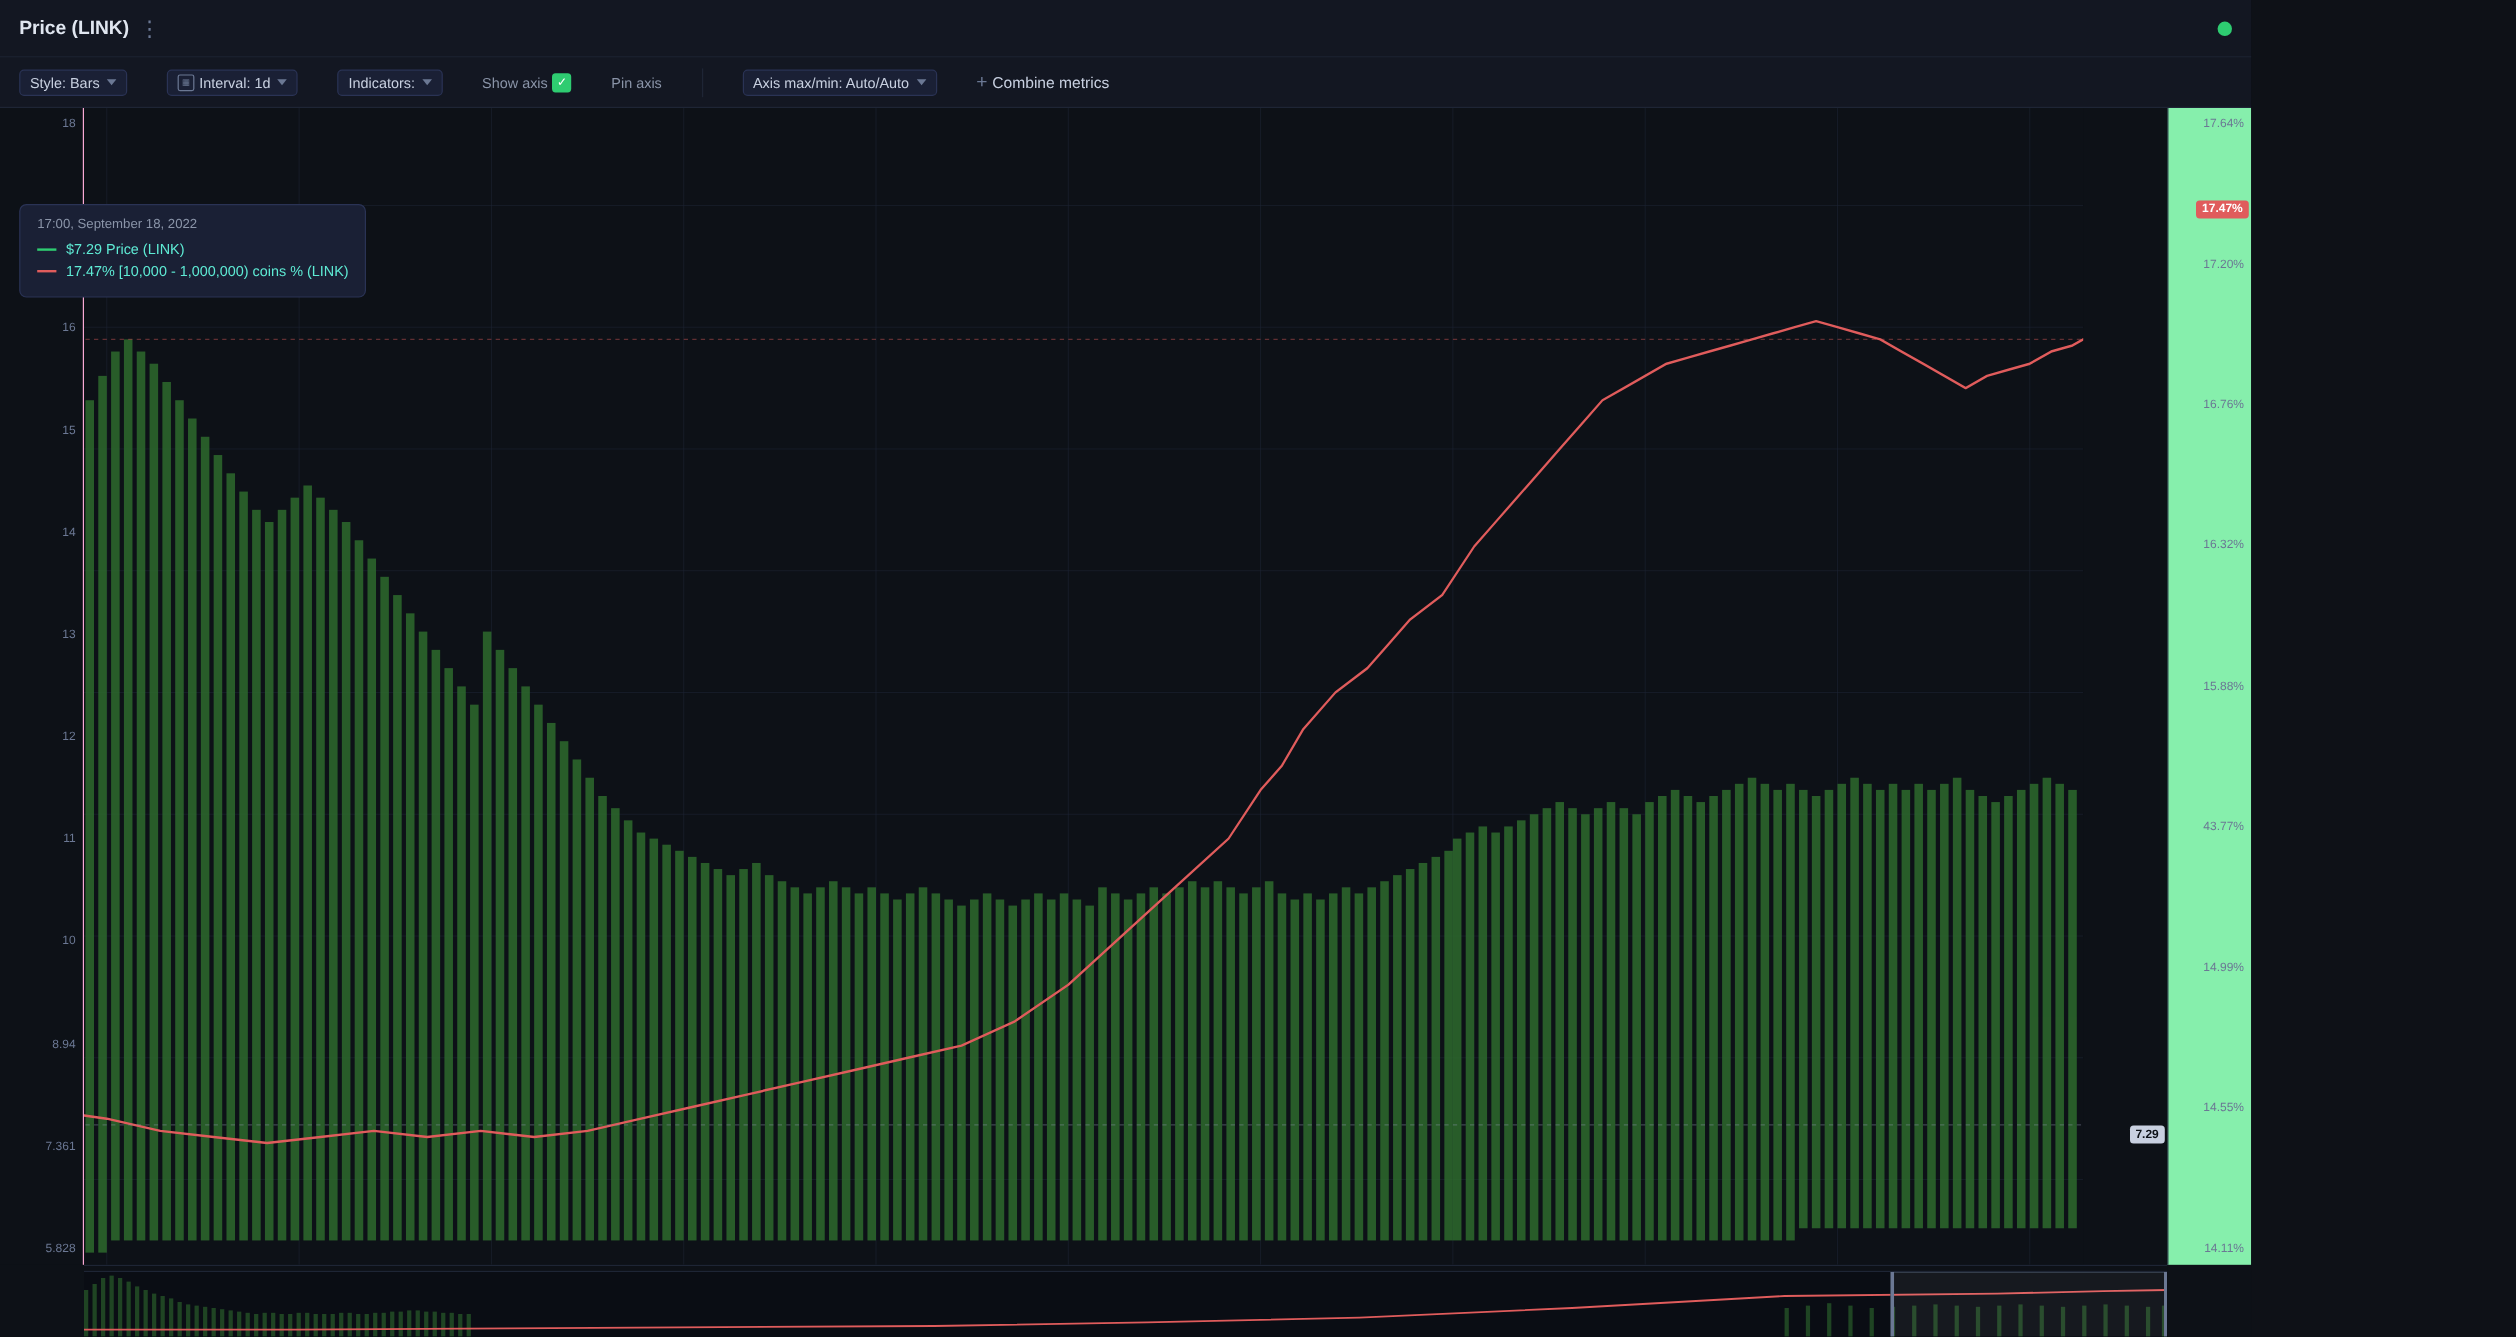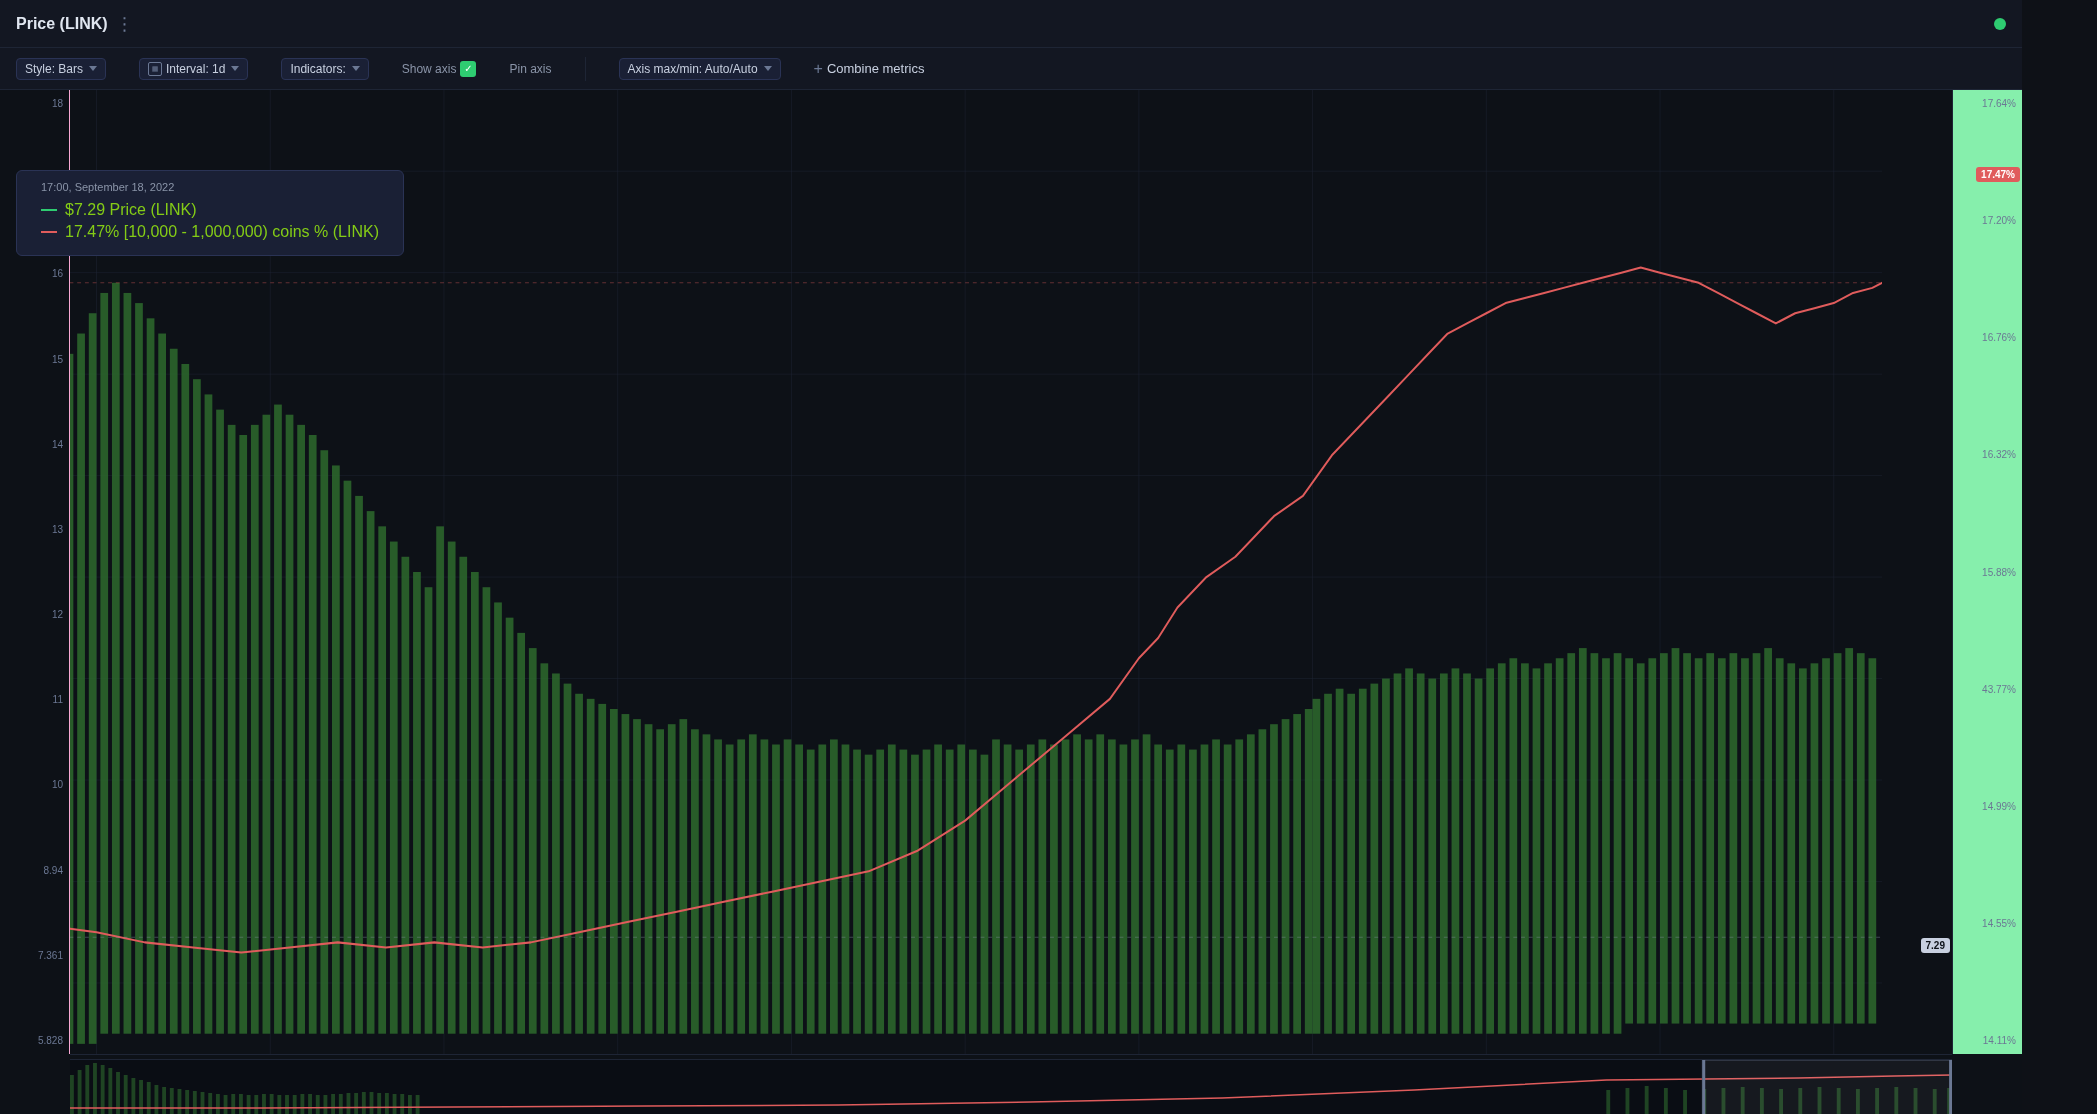--- a/index.html
+++ b/index.html
@@ -7,21 +7,21 @@
       background: #0e1117;
       color: #c8d0e0;
       font-family: -apple-system, BlinkMacSystemFont, 'Segoe UI', sans-serif;
       font-size: 12px;
       width: 2097px;
       height: 1114px;
       overflow: hidden;
     }
 
     .app-container {
-      width: 2022px;
+      width: 1876px;
       height: 1114px;
       background: #0d1117;
       display: flex;
       flex-direction: column;
     }
 
     
     .header-bar {
       display: flex;
       align-items: center;
@@ -169,38 +169,38 @@
     }
 
     
     .tooltip-box {
       position: absolute;
       top: 80px;
       left: 16px;
       background: #1a2035;
       border: 1px solid #2a3355;
       border-radius: 6px;
-      padding: 10px 24px;
+      padding: 10px 14px;
       z-index: 10;
       min-width: 260px;
     }
 
     .tooltip-date {
       color: #8a94a8;
       font-size: 11px;
       margin-bottom: 8px;
     }
 
     .tooltip-row {
       display: flex;
       align-items: center;
       gap: 8px;
       margin-bottom: 4px;
-      font-size: 16px;
-      color: #84cc16;
+      font-size: 12px;
+      color: #5eead4;
     }
 
     .legend-line-green {
       width: 16px;
       height: 2px;
       background: #2ecc71;
     }
 
     .legend-line-red {
       width: 16px;

